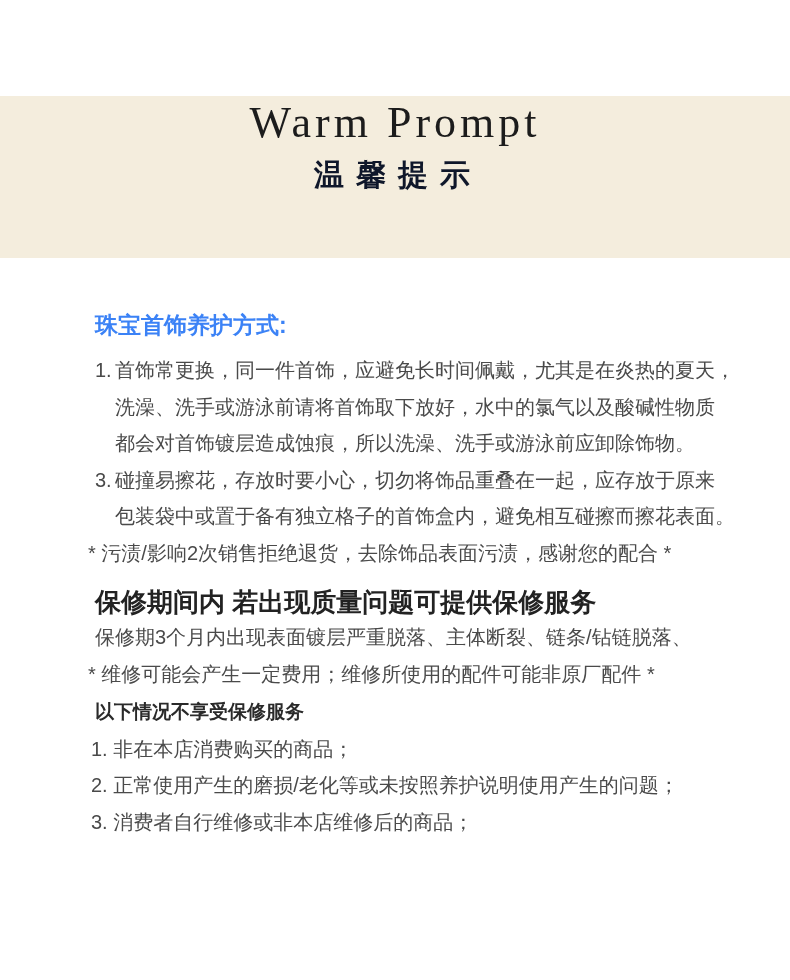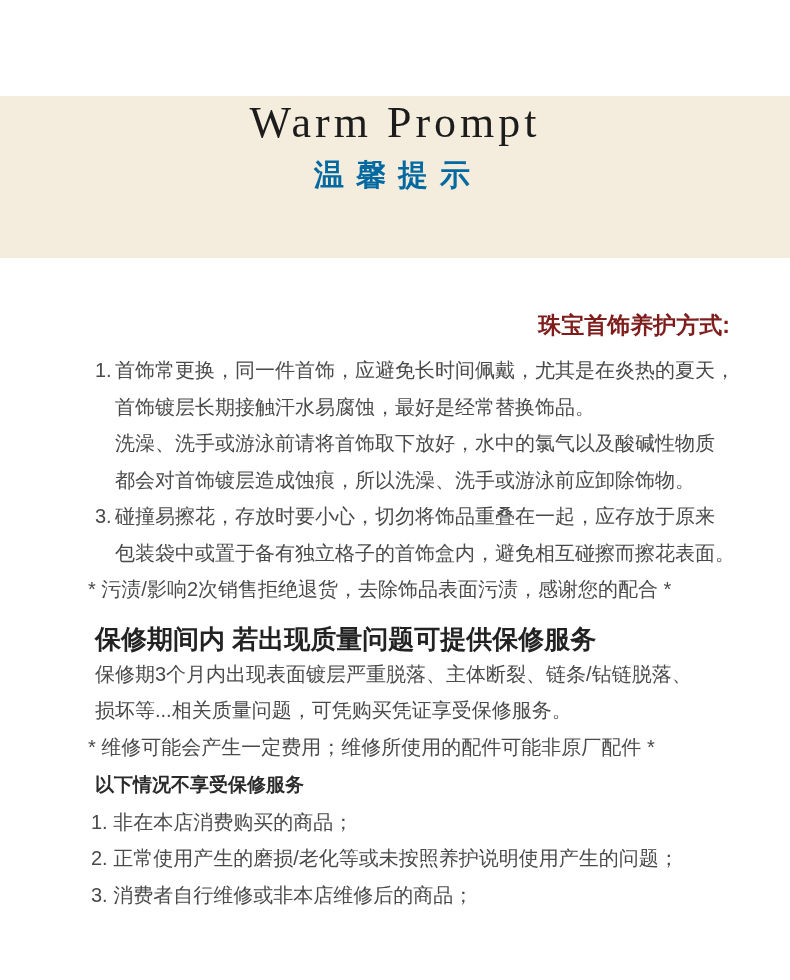--- a/index.html
+++ b/index.html
@@ -30,34 +30,33 @@
     color: #1c1c1c;
   }
   .banner-title-zh {
     display: block;
     margin-top: 5px;
     font-size: 30px;
     line-height: 40px;
     font-weight: 700;
     letter-spacing: 12px;
     padding-left: 6px;
-    color: #0369a1;
+    color: #0f172a;
   }
   .content {
     padding: 52px 60px 0 95px;
     color: #4a4a4a;
     font-size: 20px;
   }
   .care-heading {
     font-size: 23px;
     font-weight: 700;
-    color: #7f1d1d;
+    color: #3b82f6;
     line-height: 30px;
     margin-bottom: 12px;
-    text-align: right;
   }
   .line { line-height: 36.5px; white-space: nowrap; }
   .item-first .num {
     display: inline-block;
     width: 20px;
   }
   .item-cont { padding-left: 20px; }
   .note-line {
     margin-left: -7px;
     line-height: 36.5px;
@@ -97,39 +96,37 @@
     <span class="banner-title-en">Warm Prompt</span>
     <span class="banner-title-zh">温馨提示</span>
   </div>
 
   <div class="content">
 
     <div class="care-heading">珠宝首饰养护方式:</div>
 
     <div>
       <div class="line item-first"><span class="num">1.</span><span>首饰常更换，同一件首饰，应避免长时间佩戴，尤其是在炎热的夏天，</span></div>
-      <div class="line item-cont">首饰镀层长期接触汗水易腐蚀，最好是经常替换饰品。</div>
     </div>
 
     <div>
       <div class="line item-cont">洗澡、洗手或游泳前请将首饰取下放好，水中的氯气以及酸碱性物质</div>
       <div class="line item-cont">都会对首饰镀层造成蚀痕，所以洗澡、洗手或游泳前应卸除饰物。</div>
     </div>
 
     <div>
       <div class="line item-first"><span class="num">3.</span><span>碰撞易擦花，存放时要小心，切勿将饰品重叠在一起，应存放于原来</span></div>
       <div class="line item-cont">包装袋中或置于备有独立格子的首饰盒内，避免相互碰擦而擦花表面。</div>
     </div>
 
 
     <div class="note-line">* 污渍/影响2次销售拒绝退货，去除饰品表面污渍，感谢您的配合 *</div>
 
     <div class="warranty-heading">保修期间内 若出现质量问题可提供保修服务</div>
     <div class="line">保修期3个月内出现表面镀层严重脱落、主体断裂、链条/钻链脱落、</div>
-    <div class="line">损坏等...相关质量问题，可凭购买凭证享受保修服务。</div>
     <div class="note-line">* 维修可能会产生一定费用；维修所使用的配件可能非原厂配件 *</div>
 
     <div class="exclusions-heading">以下情况不享受保修服务</div>
     <div class="exclusion-line">1. 非在本店消费购买的商品；</div>
     <div class="exclusion-line">2. 正常使用产生的磨损/老化等或未按照养护说明使用产生的问题；</div>
     <div class="exclusion-line">3. 消费者自行维修或非本店维修后的商品；</div>
 
   </div>
 </div>
 

